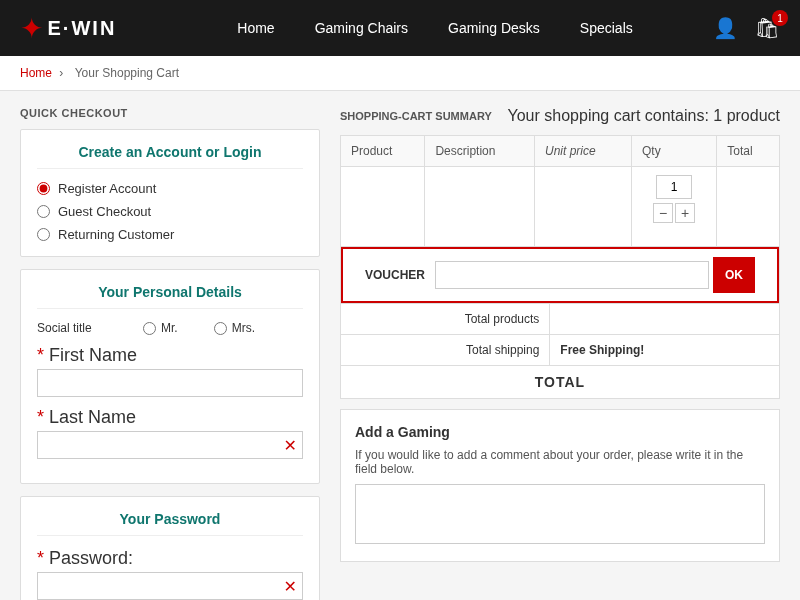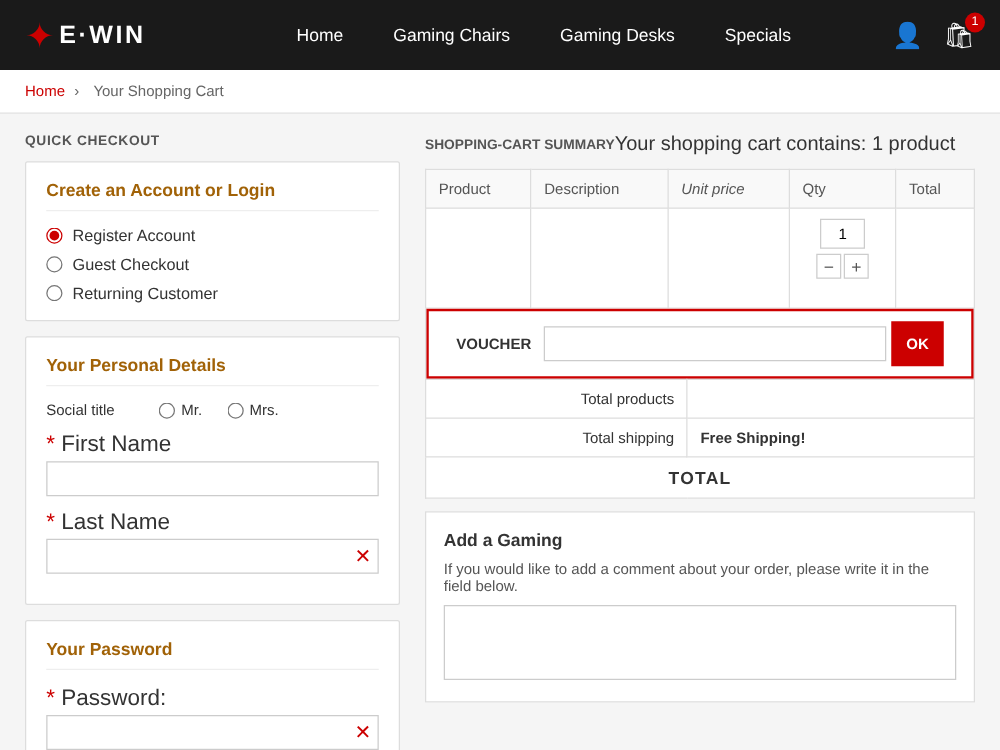--- a/index.html
+++ b/index.html
@@ -95,45 +95,46 @@
     .card {
       background: white;
       border: 1px solid #ddd;
       border-radius: 2px;
       padding: 14px 16px;
       margin-bottom: 12px;
     }
     .card-title {
       font-size: 14px;
       font-weight: bold;
-      color: #a16207;
+      color: #0f766e;
       margin-bottom: 12px;
       padding-bottom: 8px;
       border-bottom: 1px solid #eee;
+      text-align: center;
     }
 
     .radio-group { display: flex; flex-direction: column; gap: 8px; }
     .radio-item { display: flex; align-items: center; gap: 8px; font-size: 13px; cursor: pointer; }
     .radio-item input[type=radio] { accent-color: #cc0000; }
 
     .form-row { display: flex; flex-direction: column; margin-bottom: 10px; }
     .form-row label { font-size: 18px; margin-bottom: 3px; }
     .form-row label .req { color: #cc0000; }
     .form-row input[type=text], .form-row input[type=password], .form-row input[type=email] {
       border: 1px solid #ccc;
       height: 28px;
       padding: 0 6px;
       font-size: 12px;
       width: 100%;
     }
 
     .social-title-row {
       display: flex;
       align-items: flex-start;
-      gap: 20px;
+      gap: 36px;
       margin-bottom: 10px;
     }
     .social-title-label { font-size: 12px; color: #333; min-width: 70px; }
     .social-radio { display: flex; align-items: center; gap: 5px; font-size: 12px; }
     .social-radio input { accent-color: #333; }
 
     .input-with-icon {
       position: relative;
       display: flex;
       align-items: center;
@@ -152,20 +153,21 @@
       font-size: 16px;
       cursor: pointer;
     }
 
     
     .right-panel {
       flex: 1;
     }
     .right-header {
       display: flex;
+      justify-content: space-between;
       align-items: center;
       margin-bottom: 10px;
     }
     .right-title {
       font-size: 11px;
       font-weight: bold;
       color: #555;
       text-transform: uppercase;
     }
     .cart-count { font-size: 16px; color: #333; }

